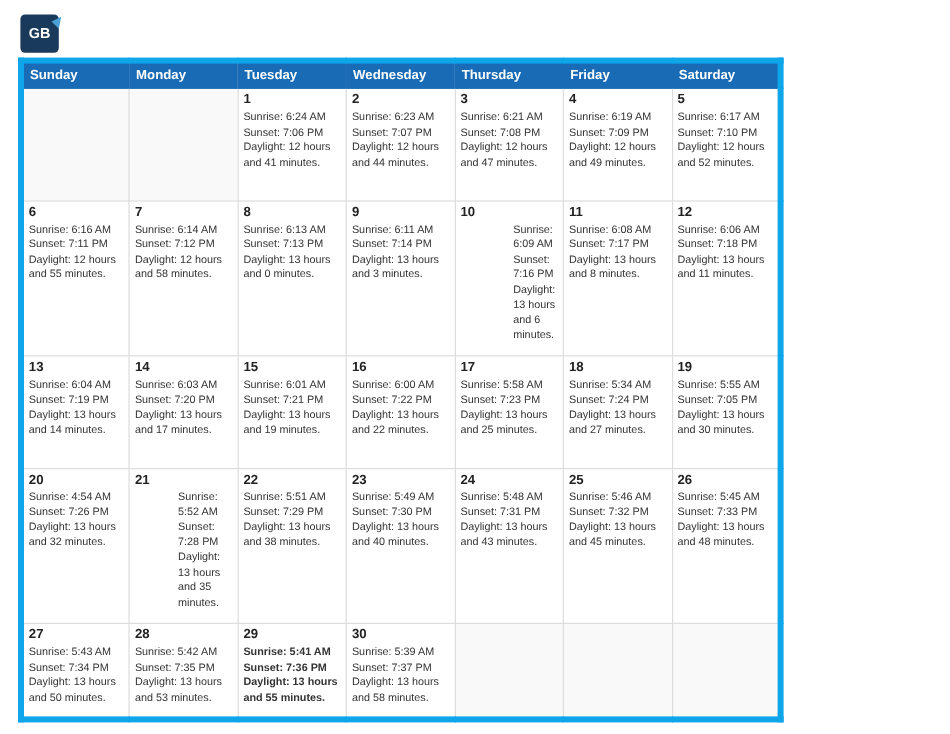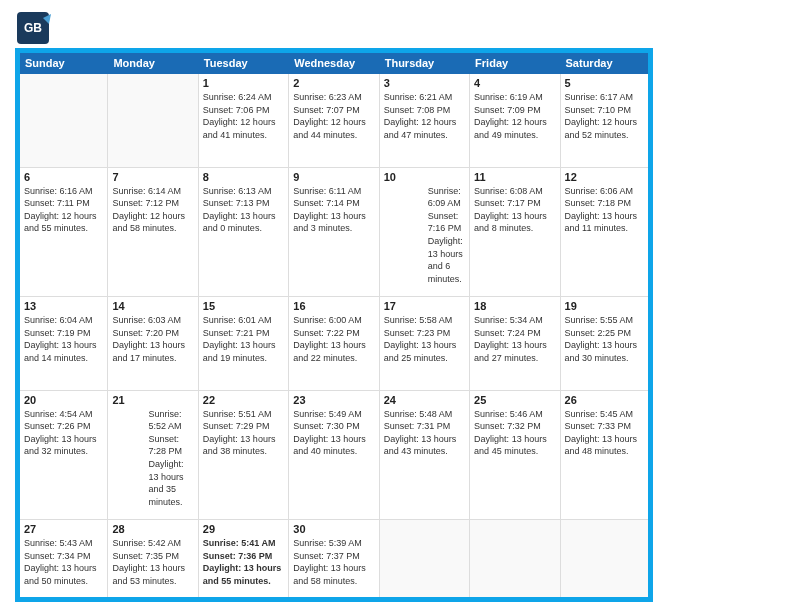--- a/index.html
+++ b/index.html
@@ -244,21 +244,21 @@
           </td>
           <td>
             <span class="day-num">18</span>
             <div class="day-info" style="white-space: pre-line;">Sunrise: 5:34 AM
 Sunset: 7:24 PM
 Daylight: 13 hours and 27 minutes.</div>
           </td>
           <td>
             <span class="day-num">19</span>
             <div class="day-info" style="white-space: pre-line;">Sunrise: 5:55 AM
-Sunset: 2:25 PM
+Sunset: 7:05 PM
 Daylight: 13 hours and 30 minutes.</div>
           </td>
         </tr>
         <tr>
           <td>
             <span class="day-num">20</span>
             <div class="day-info" style="white-space: pre-line;">Sunrise: 4:54 AM
 Sunset: 7:26 PM
 Daylight: 13 hours and 32 minutes.</div>
           </td>

